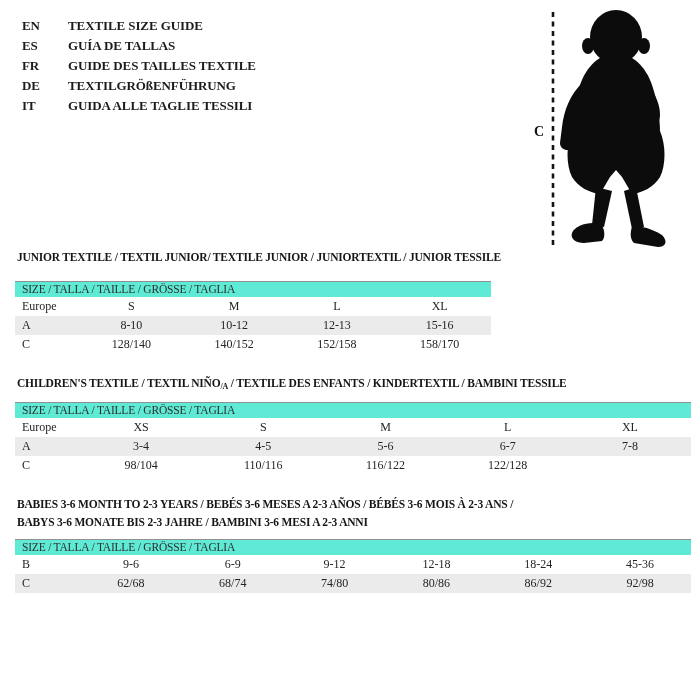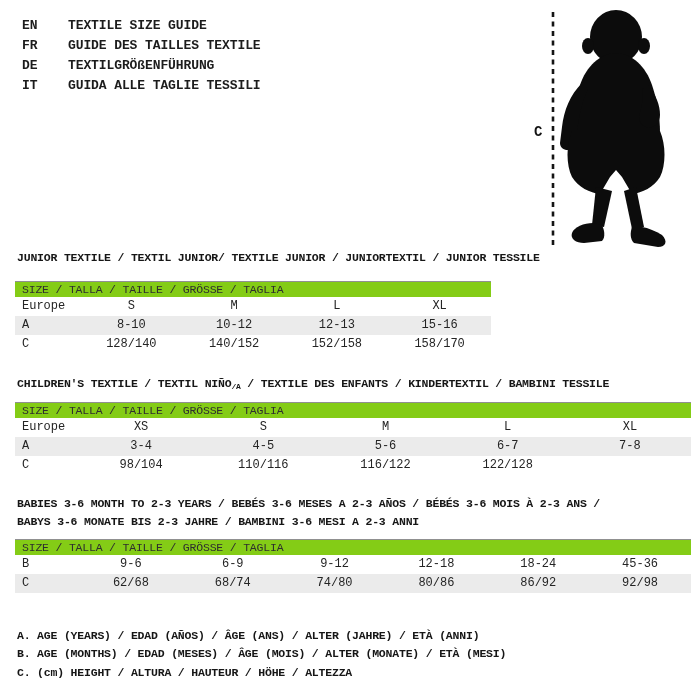--- a/index.html
+++ b/index.html
@@ -1,36 +1,36 @@
 <!DOCTYPE html>
 <html><head>
 <meta charset="utf-8">
 <style>
   html,body{margin:0;padding:0;background:#ffffff;}
   #page{
     position:relative;width:700px;height:700px;background:#ffffff;overflow:hidden;
-    font-family:Liberation Mono, monospace;color:#1c1c1c;
+    font-family:Liberation Serif, serif;color:#1c1c1c;
   }
   
   .lang-list{position:absolute;left:22px;top:16px;}
   .lang-row{display:grid;grid-template-columns:46px auto;height:20px;line-height:20px;}
   .lang-code,.lang-label{font-weight:700;font-size:13px;letter-spacing:-0.1px;white-space:nowrap;}
   
   .figure{position:absolute;left:520px;top:5px;width:180px;height:248px;}
   
   .sec-title{
     position:absolute;left:17px;font-weight:700;font-size:11.5px;letter-spacing:-0.2px;
     white-space:nowrap;color:#161616;
   }
   .sub-a{font-size:8px;vertical-align:-2px;}
   .two-line{line-height:18px;}
   
   .size-table{position:absolute;left:15px;}
   .size-table .bar{
-    box-sizing:border-box;height:16px;line-height:15px;background:#84cc16;
+    box-sizing:border-box;height:16px;line-height:15px;background:#5eead4;
     border-top:1px solid #909090;padding-left:7px;font-size:11.5px;letter-spacing:-0.2px;
     color:#2e2e2e;white-space:nowrap;
   }
   .t-row{display:grid;height:19px;line-height:19px;font-size:12px;color:#242424;}
   .t-row.stripe{background:#ebebeb;}
   .t-row .lbl{padding-left:7px;text-align:left;white-space:nowrap;}
   .t-row .val{text-align:center;white-space:nowrap;}
   .junior{width:476px;top:281px;}
   .junior .bar{width:476px;}
   .junior .t-row{grid-template-columns:65px repeat(4,1fr);width:476px;}
@@ -46,20 +46,24 @@
 </style>
 </head>
 <body>
 
 <div id="page">
 
   <div class="lang-list">
     <div class="lang-row">
       <span class="lang-code">EN</span>
       <span class="lang-label">TEXTILE SIZE GUIDE</span>
+    </div>
+    <div class="lang-row">
+      <span class="lang-code">ES</span>
+      <span class="lang-label">GUÍA DE TALLAS</span>
     </div>
     <div class="lang-row">
       <span class="lang-code">FR</span>
       <span class="lang-label">GUIDE DES TAILLES TEXTILE</span>
     </div>
     <div class="lang-row">
       <span class="lang-code">DE</span>
       <span class="lang-label">TEXTILGRÖßENFÜHRUNG</span>
     </div>
     <div class="lang-row">
@@ -161,19 +165,14 @@
       <span class="lbl">C</span>
       <span class="val">62/68</span>
       <span class="val">68/74</span>
       <span class="val">74/80</span>
       <span class="val">80/86</span>
       <span class="val">86/92</span>
       <span class="val">92/98</span>
     </div>
   </div>
 
-  <div class="footnotes">
-    <div class="footnote">A. AGE (YEARS) / EDAD (AÑOS) / ÂGE (ANS) / ALTER (JAHRE) / ETÀ (ANNI)</div>
-    <div class="footnote">B. AGE (MONTHS) / EDAD (MESES) / ÂGE (MOIS) / ALTER (MONATE) / ETÀ (MESI)</div>
-    <div class="footnote">C. (cm) HEIGHT / ALTURA / HAUTEUR / HÖHE / ALTEZZA</div>
-  </div>
 
 </div>
 
 </body></html>

